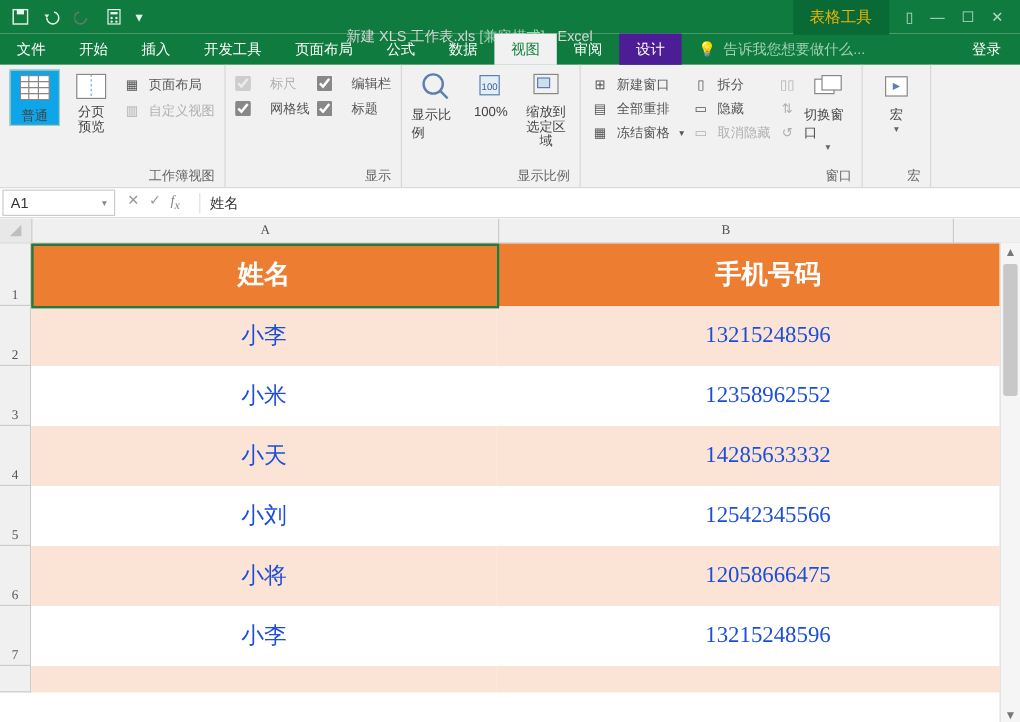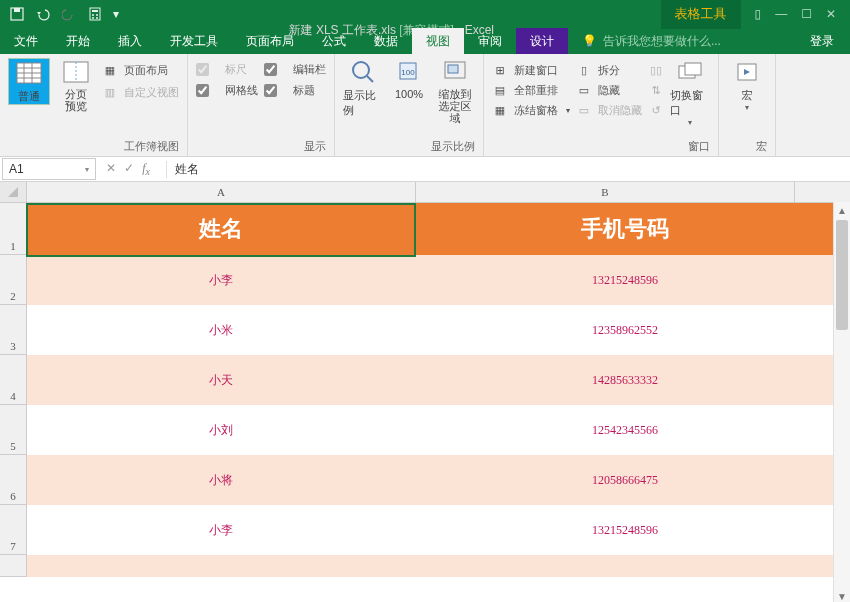--- a/index.html
+++ b/index.html
@@ -36,23 +36,23 @@
 .sheet{position:relative;height:calc(602px - 28px - 26px - 102px - 24px);overflow:hidden;background:#fff;}
 .colhdr{display:flex;height:20px;background:#f0f0f0;border-bottom:1px solid #ccc;}
 .corner{width:26px;border-right:1px solid #ccc;background:#e8e8e8;display:flex;align-items:center;justify-content:center;}
 .ch{border-right:1px solid #ccc;display:flex;align-items:center;justify-content:center;font-size:11px;color:#555;font-family:Consolas;}
 .chA{width:388px;}
 .chB{width:378px;}
 .rows{position:relative;}
 .r{display:flex;align-items:stretch;}
 .rh{width:26px;border-right:1px solid #ccc;border-bottom:1px solid #ccc;background:#f0f0f0;display:flex;align-items:flex-end;justify-content:center;font-size:11px;color:#555;font-family:Consolas;padding-bottom:2px;}
 .tbl{flex:0 0 766px;display:flex;}
-.cell{display:flex;align-items:center;justify-content:center;font-size:12px;font-family:"SimSun","NSimSun",serif;color:#be185d;}
+.cell{display:flex;align-items:center;justify-content:center;font-size:19px;font-family:"SimSun","NSimSun",serif;color:#1d4ed8;}
 .cA{width:388px;}
-.cB{width:420px;}
+.cB{width:420px;padding-left:16px;}
 .head-row .cell{background:#ec7d31;color:#fff;font-weight:bold;font-size:22px;}
 .odd .cell{background:#fbe4d5;}
 .even .cell{background:#ffffff;text-align:right;}
 .r1{height:52px;} .rN{height:50px;}
 .sel{position:absolute;border:2px solid #1f7b3e;pointer-events:none;}
 .scroll-v{position:absolute;right:0;top:20px;bottom:0;width:16px;background:#f5f5f5;border-left:1px solid #e0e0e0;display:flex;flex-direction:column;}
 .scroll-v .thumb{background:#c8c8c8;width:12px;margin:2px auto;height:110px;border-radius:2px;}
 .scroll-v .arr{height:16px;display:flex;align-items:center;justify-content:center;color:#777;font-size:10px;}
 svg{display:block;}
 .drop{font-size:8px;color:#666;margin-top:-2px;}

